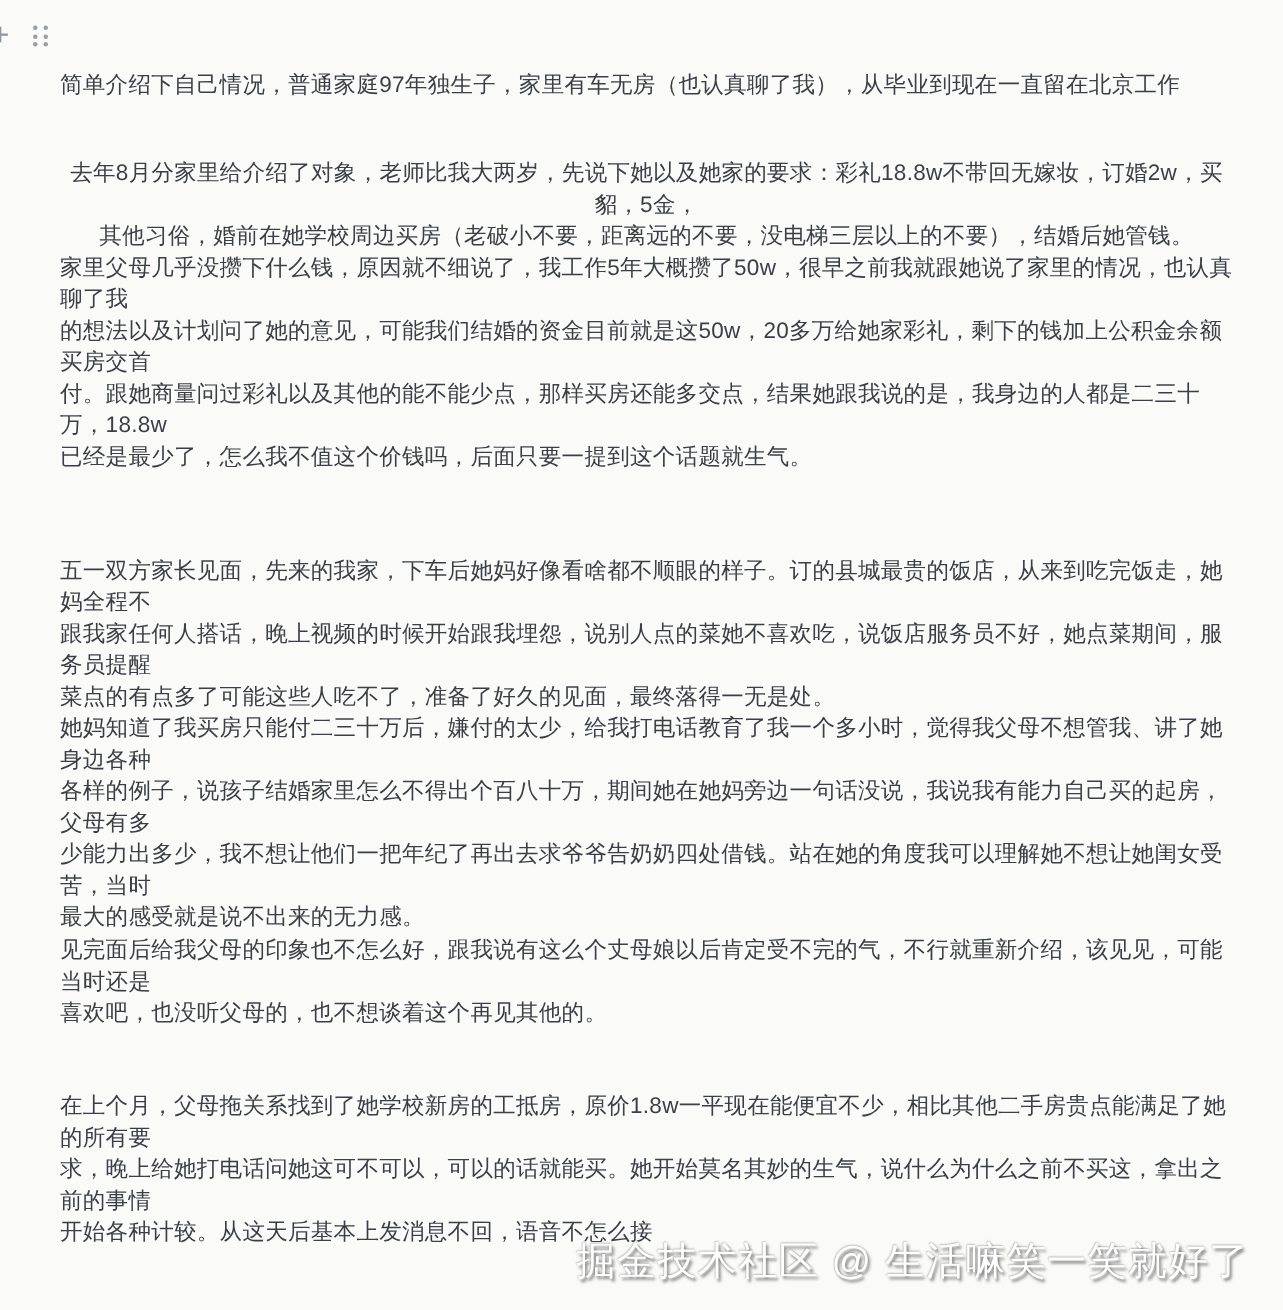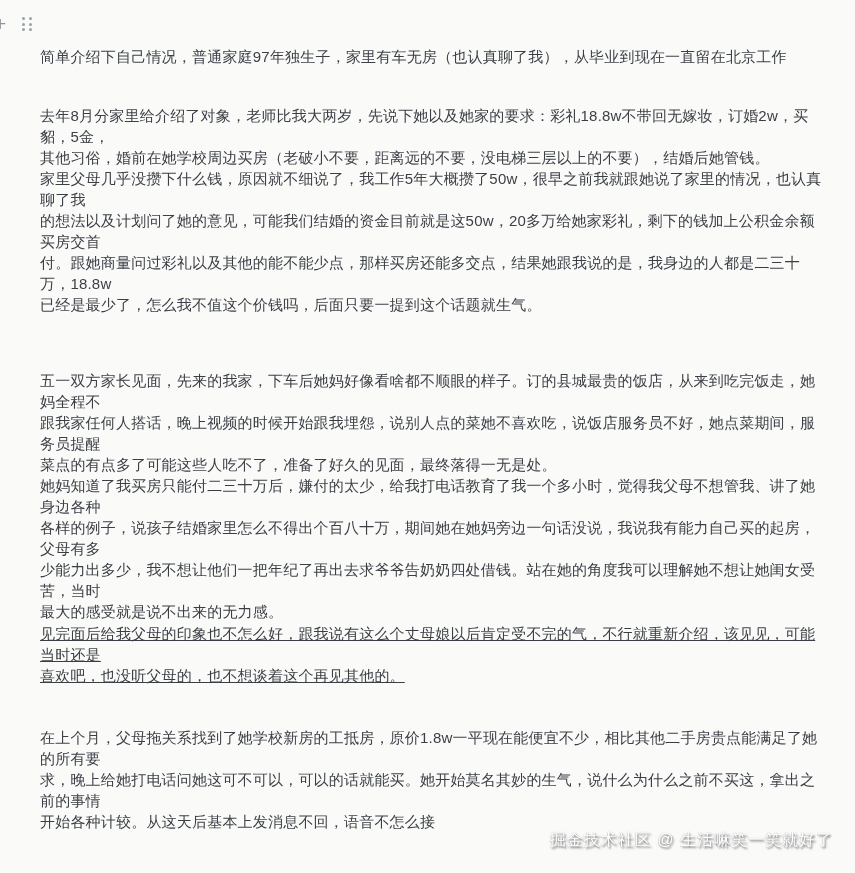--- a/index.html
+++ b/index.html
@@ -56,32 +56,32 @@
   }
   .para {
     font-size: 15px;
     line-height: 21px;
     color: #3b3f45;
     letter-spacing: 0.2px;
     white-space: pre-line;
     word-break: break-all;
   }
   .p-1 { margin-top: 46px; }
-  .p-2 { margin-top: 38px; }
+  .p-2 { margin-top: 38px; text-align: center; }
   .p-3 { }
   .p-4 { margin-top: 0px;  }
   .p-5 { margin-top: 55px; }
-  .p-6 { margin-top: 1px; text-decoration: underline;  }
+  .p-6 { margin-top: 1px;  }
   .p-7 { margin-top: 41px; }
   
   .watermark {
     position: absolute;
     top: 827px;
     right: 22px;
-    font-size: 16px;
+    font-size: 26px;
     line-height: 26px;
     font-weight: 400;
     letter-spacing: 1px;
     color: #ffffff;
     text-shadow:
       1.5px 2px 2px rgba(80, 80, 80, 0.65),
       -0.5px -0.5px 1px rgba(160, 160, 160, 0.40),
       0.5px -0.5px 1px rgba(160, 160, 160, 0.30),
       -0.5px 0.5px 1px rgba(150, 150, 150, 0.30);
     white-space: nowrap;

